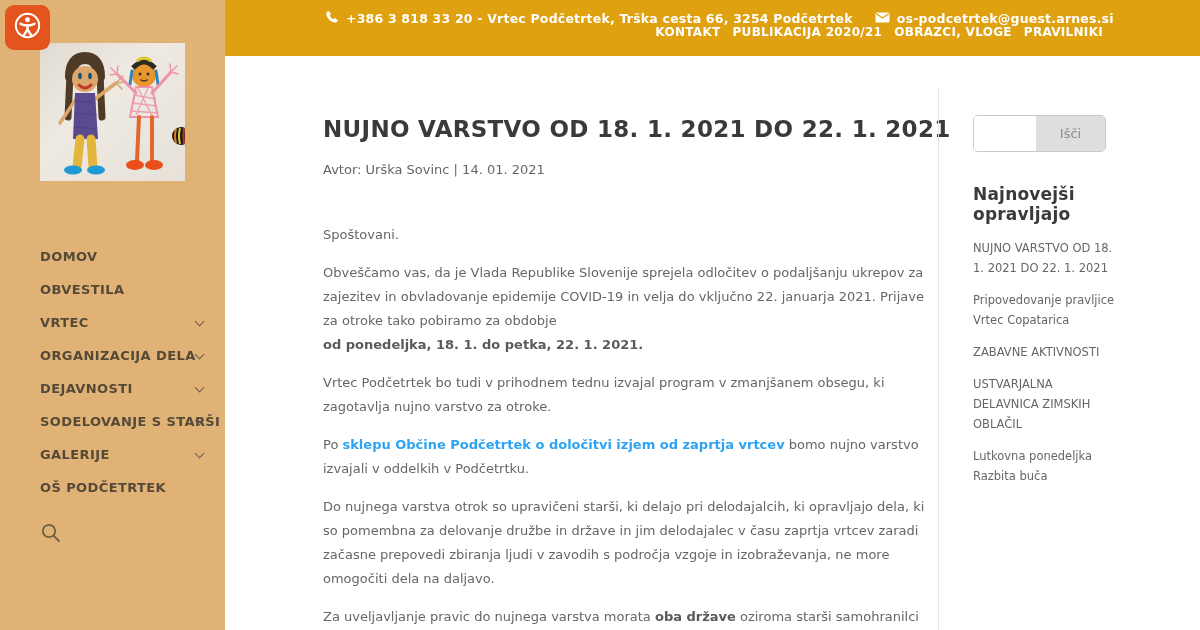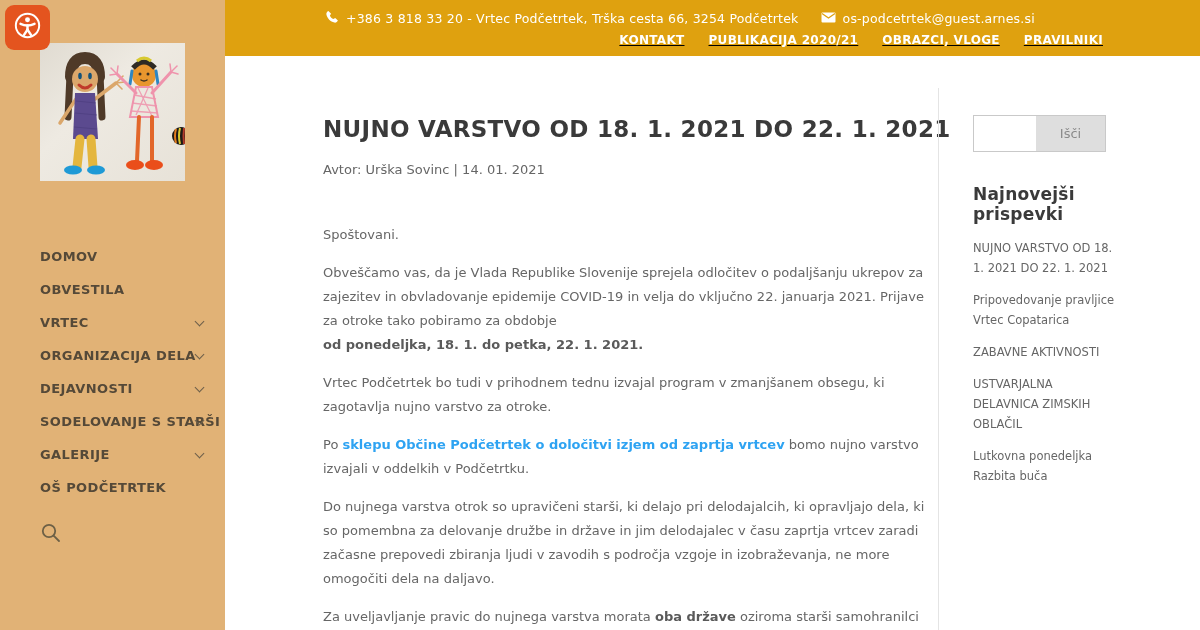--- a/index.html
+++ b/index.html
@@ -3,23 +3,23 @@
 <meta charset="utf-8">
 <style>
   * { margin:0; padding:0; box-sizing:border-box; }
   html,body { width:1200px; height:630px; }
   body { font-family:"DejaVu Sans","Liberation Sans",sans-serif; background:#fff; }
   .page { position:relative; width:1200px; height:630px; overflow:hidden; background:#fff; }
 
   
   .topbar { position:absolute; left:225px; top:0; right:0; height:56px; background:#DFA10F; }
   .topbar-contact { position:absolute; left:100px; top:10px; display:flex; align-items:center; gap:22px;
-                    color:#fff; font-size:12.5px; font-weight:400; letter-spacing:0.2px; white-space:nowrap; }
+                    color:#fff; font-size:12.5px; font-weight:700; letter-spacing:0.2px; white-space:nowrap; }
   .contact-item { display:flex; align-items:center; gap:7px; color:#fff; text-decoration:none; }
-  .topbar-nav { position:absolute; right:97px; top:33px; display:flex; gap:24px;text-decoration:underline; }
+  .topbar-nav { position:absolute; right:97px; top:25px; display:flex; gap:12px; }
   .topbar-nav a { color:#fff; font-size:12px; font-weight:700; letter-spacing:0.3px;
                   text-decoration:none; white-space:nowrap; cursor:pointer; }
 
   
   .sidebar { position:absolute; left:0; top:0; width:225px; height:630px; background:#E1B276;padding-left:30px; }
   .logo { position:absolute; left:40px; top:43px; width:145px; height:138px; cursor:pointer; }
   .logo svg { display:block; width:145px; height:138px; }
   .side-nav { position:absolute; left:40px; top:240px; width:165px; }
   .side-item { position:relative; height:33px; display:flex; align-items:center;
                color:#554938; font-size:13px; font-weight:600; letter-spacing:0.4px;
@@ -42,21 +42,21 @@
   .meta a { color:#666; text-decoration:none; cursor:pointer; }
   .post-body { margin-top:46px; font-size:13px; line-height:24px; color:#666; }
   .post-body p { margin:0 0 14px 0; }
   .post-body strong { font-weight:700; color:#5a5a5a; }
   .post-body a.inline-link { color:#2EA3F2; font-weight:700; text-decoration:none; cursor:pointer; }
 
   .vdivider { position:absolute; left:713px; top:32px; width:1px; height:542px; background:#e4e4e4; }
 
   
   .rightbar { position:absolute; left:748px; top:59px; width:148px; }
-  .searchbox { display:flex; width:133px; height:37px; border:1px solid #c9c9c9; border-radius:0;
+  .searchbox { display:flex; width:133px; height:37px; border:1px solid #c9c9c9; border-radius:5px;
                overflow:hidden; background:#fff; }
   .searchbox input { flex:1; min-width:0; border:none; outline:none; padding:0 7px;
                      font-size:13px; color:#555; font-family:inherit; }
   .searchbox button { width:69px; background:#dedede; border:none; color:#8a8a8a;
                       font-size:13px; font-family:inherit; cursor:pointer; }
   .rightbar h2 { margin-top:32px; font-size:17px; font-weight:600; color:#3a3a3a; letter-spacing:0.2px; }
   .recent-posts { list-style:none; margin-top:14px; }
   .recent-posts li { margin-bottom:12px; }
   .recent-posts a { display:block; font-size:11.5px; line-height:20px; color:#666;
                     text-decoration:none; cursor:pointer; }
@@ -243,21 +243,21 @@
       </div>
     </article>
 
     <div class="vdivider"></div>
 
     <aside class="rightbar">
       <div class="searchbox">
         <input type="text" value="" style="">
         <button>Išči</button>
       </div>
-      <h2>Najnovejši prispevki</h2>
+      <h2>Najnovejši opravljajo</h2>
       <ul class="recent-posts">
         <li>
             <a>NUJNO VARSTVO OD 18. 1. 2021 DO 22. 1. 2021</a>
           </li>
         <li>
             <a>Pripovedovanje pravljice Vrtec Copatarica</a>
           </li>
         <li>
             <a>ZABAVNE AKTIVNOSTI</a>
           </li>

